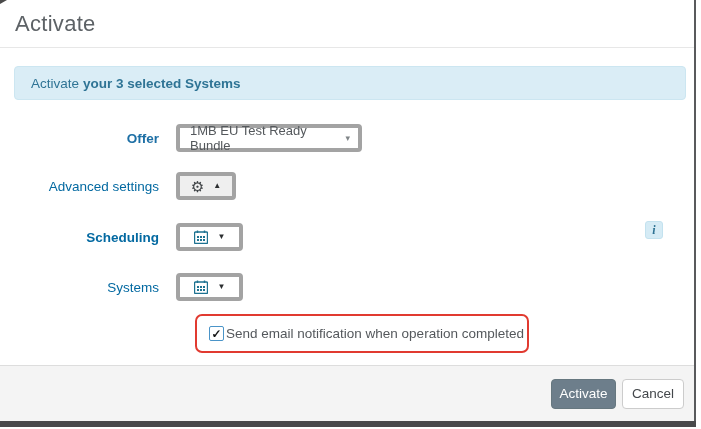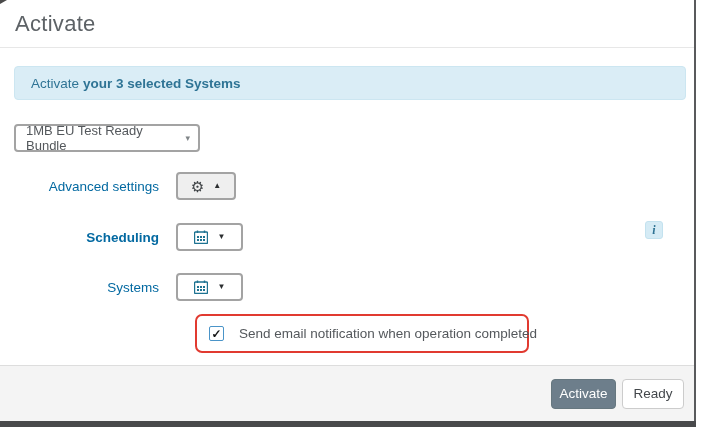--- a/index.html
+++ b/index.html
@@ -81,21 +81,21 @@
     color: #0369a1;
     white-space: nowrap;
   }
   .field-label.accent {
     color: #1d6fa5;
     font-weight: 700;
   }
 
   .btn-ctrl {
     height: 28px;
-    border: 2px solid #a3a3a3;
+    border: 4px solid #a3a3a3;
     border-radius: 4px;
     background: #ffffff;
     display: inline-flex;
     align-items: center;
     justify-content: center;
     cursor: pointer;
     font-family: "Liberation Sans", sans-serif;
   }
   .offer-select {
     width: 186px;
@@ -148,21 +148,21 @@
     border-radius: 2px;
     background: #ffffff;
     display: inline-flex; align-items: center; justify-content: center;
     font-size: 12px;
     font-weight: 700;
     color: #111213;
     cursor: pointer;
     flex: 0 0 auto;
   }
   .checkbox-label {
-    margin-left: 15px;
+    margin-left: 2px;
     font-size: 13.5px;
     color: #54585c;
     white-space: nowrap;
   }
 
   
   .dialog-footer {
     position: absolute; left: 0; top: 365px;
     width: 694px; height: 56px;
     background: #f4f4f4;
@@ -206,20 +206,21 @@
   <div class="dialog-header">
     <div class="dialog-title">Activate</div>
   </div>
 
   <div class="info-banner">
     <span class="banner-prefix">Activate</span>
     <b>your 3 selected Systems</b>
   </div>
 
   <div class="form-row row-offer">
+    <div class="field-label accent">Offer</div>
     <div class="btn-ctrl offer-select">
       <span>1MB EU Test Ready Bundle</span>
       <span class="offer-caret">▾</span>
     </div>
   </div>
 
   <div class="form-row row-advanced">
     <div class="field-label">Advanced settings</div>
     <div class="btn-ctrl adv-btn">
       <span class="gear-glyph">⚙</span>
@@ -265,19 +266,19 @@
 
   <div class="info-icon">i</div>
 
   <div class="highlight-box">
     <span class="checkbox">✓</span>
     <span class="checkbox-label">Send email notification when operation completed</span>
   </div>
 
   <div class="dialog-footer">
     <div class="btn btn-primary">Activate</div>
-    <div class="btn btn-default">Ready</div>
+    <div class="btn btn-default">Cancel</div>
   </div>
 
   <div class="edge-right"></div>
   <div class="edge-bottom"></div>
 
 </div>
 
 </body></html>

